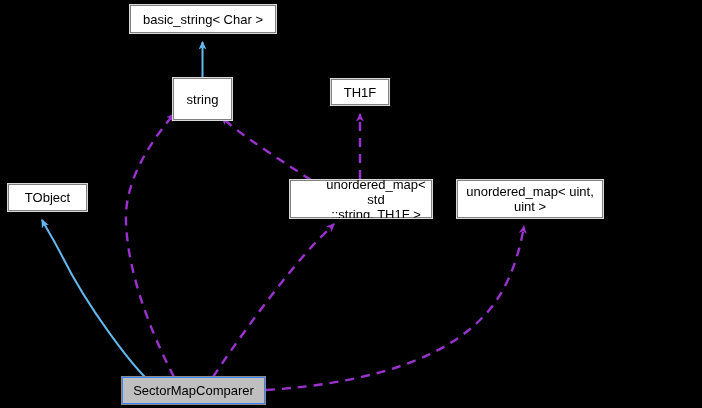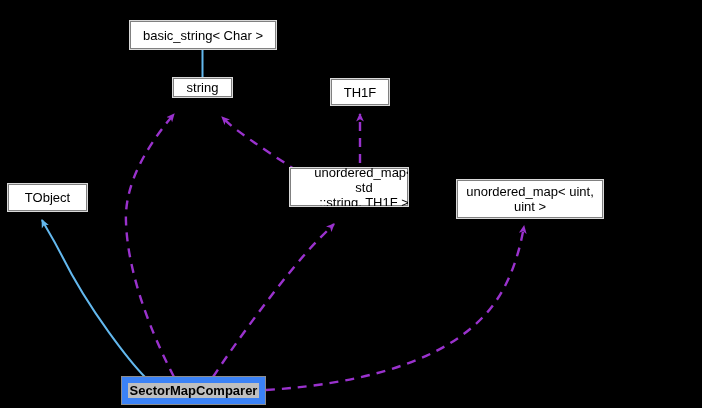--- a/index.html
+++ b/index.html
@@ -33,23 +33,22 @@
     justify-content: center;
     text-align: center;
     color: #000000;
     font-size: 13px;
     line-height: 15px;
     letter-spacing: 0px;
     z-index: 5;
   }
   .node.highlight {
     background: #bfbfbf;
-    border: 6px solid #3b82f6;
+    border: 1px solid #3b82f6;
     outline: 1px solid #8c8c8c;
-    font-weight: bold;
   }
   .node-label {
     display: block;
     white-space: pre-line;
     padding: 0 4px;
   }
 </style>
 </head>
 <body>
 
@@ -73,37 +72,37 @@
 
     <path d="M311,180 C288,165 252,142 233,127 C228,123 225,120 222,117" stroke="#9a32cd" stroke-width="2.4" fill="none" stroke-dasharray="9,7" marker-end="url(#arrow-purple)"></path>
 
     <path d="M360,179 L360,114" stroke="#9a32cd" stroke-width="2.4" fill="none" stroke-dasharray="9,7" marker-end="url(#arrow-purple)"></path>
 
     <path d="M213,377 C232,348 286,272 320,238 C326,232 330,228 334,224" stroke="#9a32cd" stroke-width="2.4" fill="none" stroke-dasharray="9,7" marker-end="url(#arrow-purple)"></path>
 
     <path d="M266,390 C330,386 430,372 482,318 C510,290 520,250 524,226" stroke="#9a32cd" stroke-width="2.4" fill="none" stroke-dasharray="9,7" marker-end="url(#arrow-purple)"></path>
   </svg>
 
-  <div class="node" style="left:130px; top:21px; width:146px; height:28px;">
+  <div class="node" style="left:130px; top:5px; width:146px; height:28px;">
     <span class="node-label">basic_string&lt; Char &gt;</span>
   </div>
 
-  <div class="node" style="left:173px; top:78px; width:59px; height:19px;">
+  <div class="node" style="left:173px; top:78px; width:59px; height:42px;">
     <span class="node-label">string</span>
   </div>
 
   <div class="node" style="left:331px; top:79px; width:58px; height:26px;justify-content:center;">
     <span class="node-label">TH1F</span>
   </div>
 
   <div class="node" style="left:8px; top:184px; width:79px; height:27px;">
     <span class="node-label">TObject</span>
   </div>
 
-  <div class="node" style="left:290px; top:168px; width:118px; height:38px;padding-left:30px;">
+  <div class="node" style="left:290px; top:180px; width:142px; height:38px;padding-left:30px;">
     <span class="node-label">unordered_map&lt; std
 ::string, TH1F &gt;</span>
   </div>
 
   <div class="node" style="left:457px; top:180px; width:146px; height:38px;">
     <span class="node-label">unordered_map&lt; uint,
 uint &gt;</span>
   </div>
 
   <div class="node highlight" style="left:122px; top:377px; width:143px; height:27px;">

